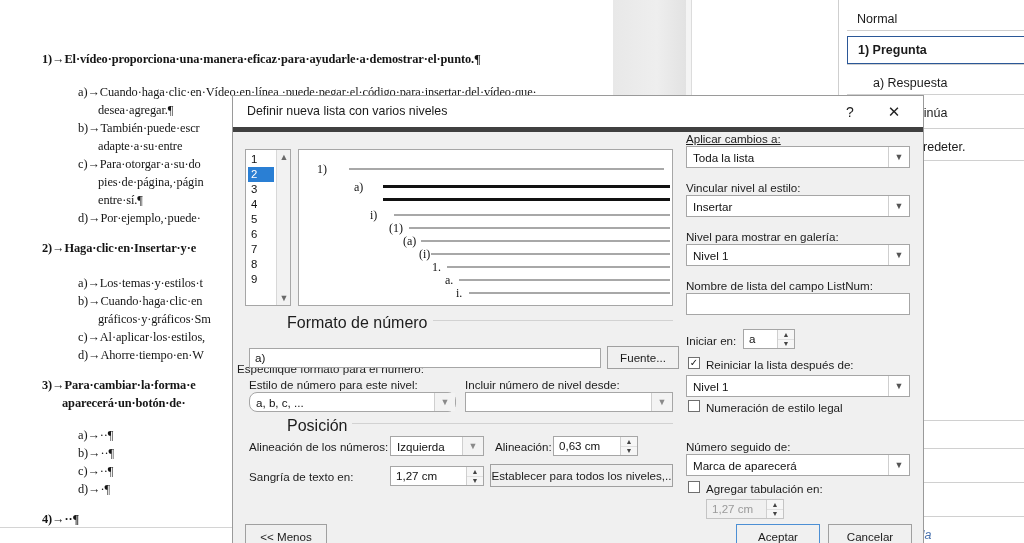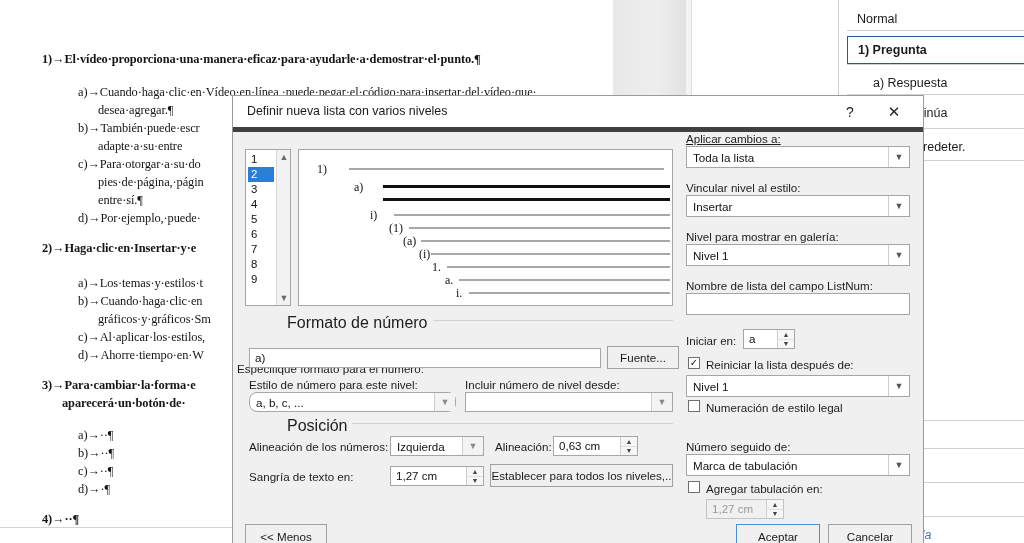--- a/index.html
+++ b/index.html
@@ -371,21 +371,21 @@
   <div class="combo" style="left:453px;top:279px;width:224px;height:22px;">
     <span>Nivel 1</span>
     <span class="cap">▼</span>
   </div>
 
   <div class="cb off" style="left:455px;top:304px;">✓</div>
   <div class="lbl" style="left:473px;top:305px;">Numeración de estilo legal</div>
 
   <div class="lbl" style="left:453px;top:344px;">Número seguido de:</div>
   <div class="combo" style="left:453px;top:358px;width:224px;height:22px;">
-    <span>Marca de tabulación</span>
+    <span>Marca de aparecerá</span>
     <span class="cap">▼</span>
   </div>
 
   <div class="cb off" style="left:455px;top:385px;">✓</div>
   <div class="lbl" style="left:473px;top:386px;text-align:right;">Agregar tabulación en:</div>
   <div class="tb disabled" style="left:473px;top:403px;width:78px;height:20px;">
     <span>1,27 cm</span>
     <span class="spin">
         <div>▲</div>
         <div>▼</div>

